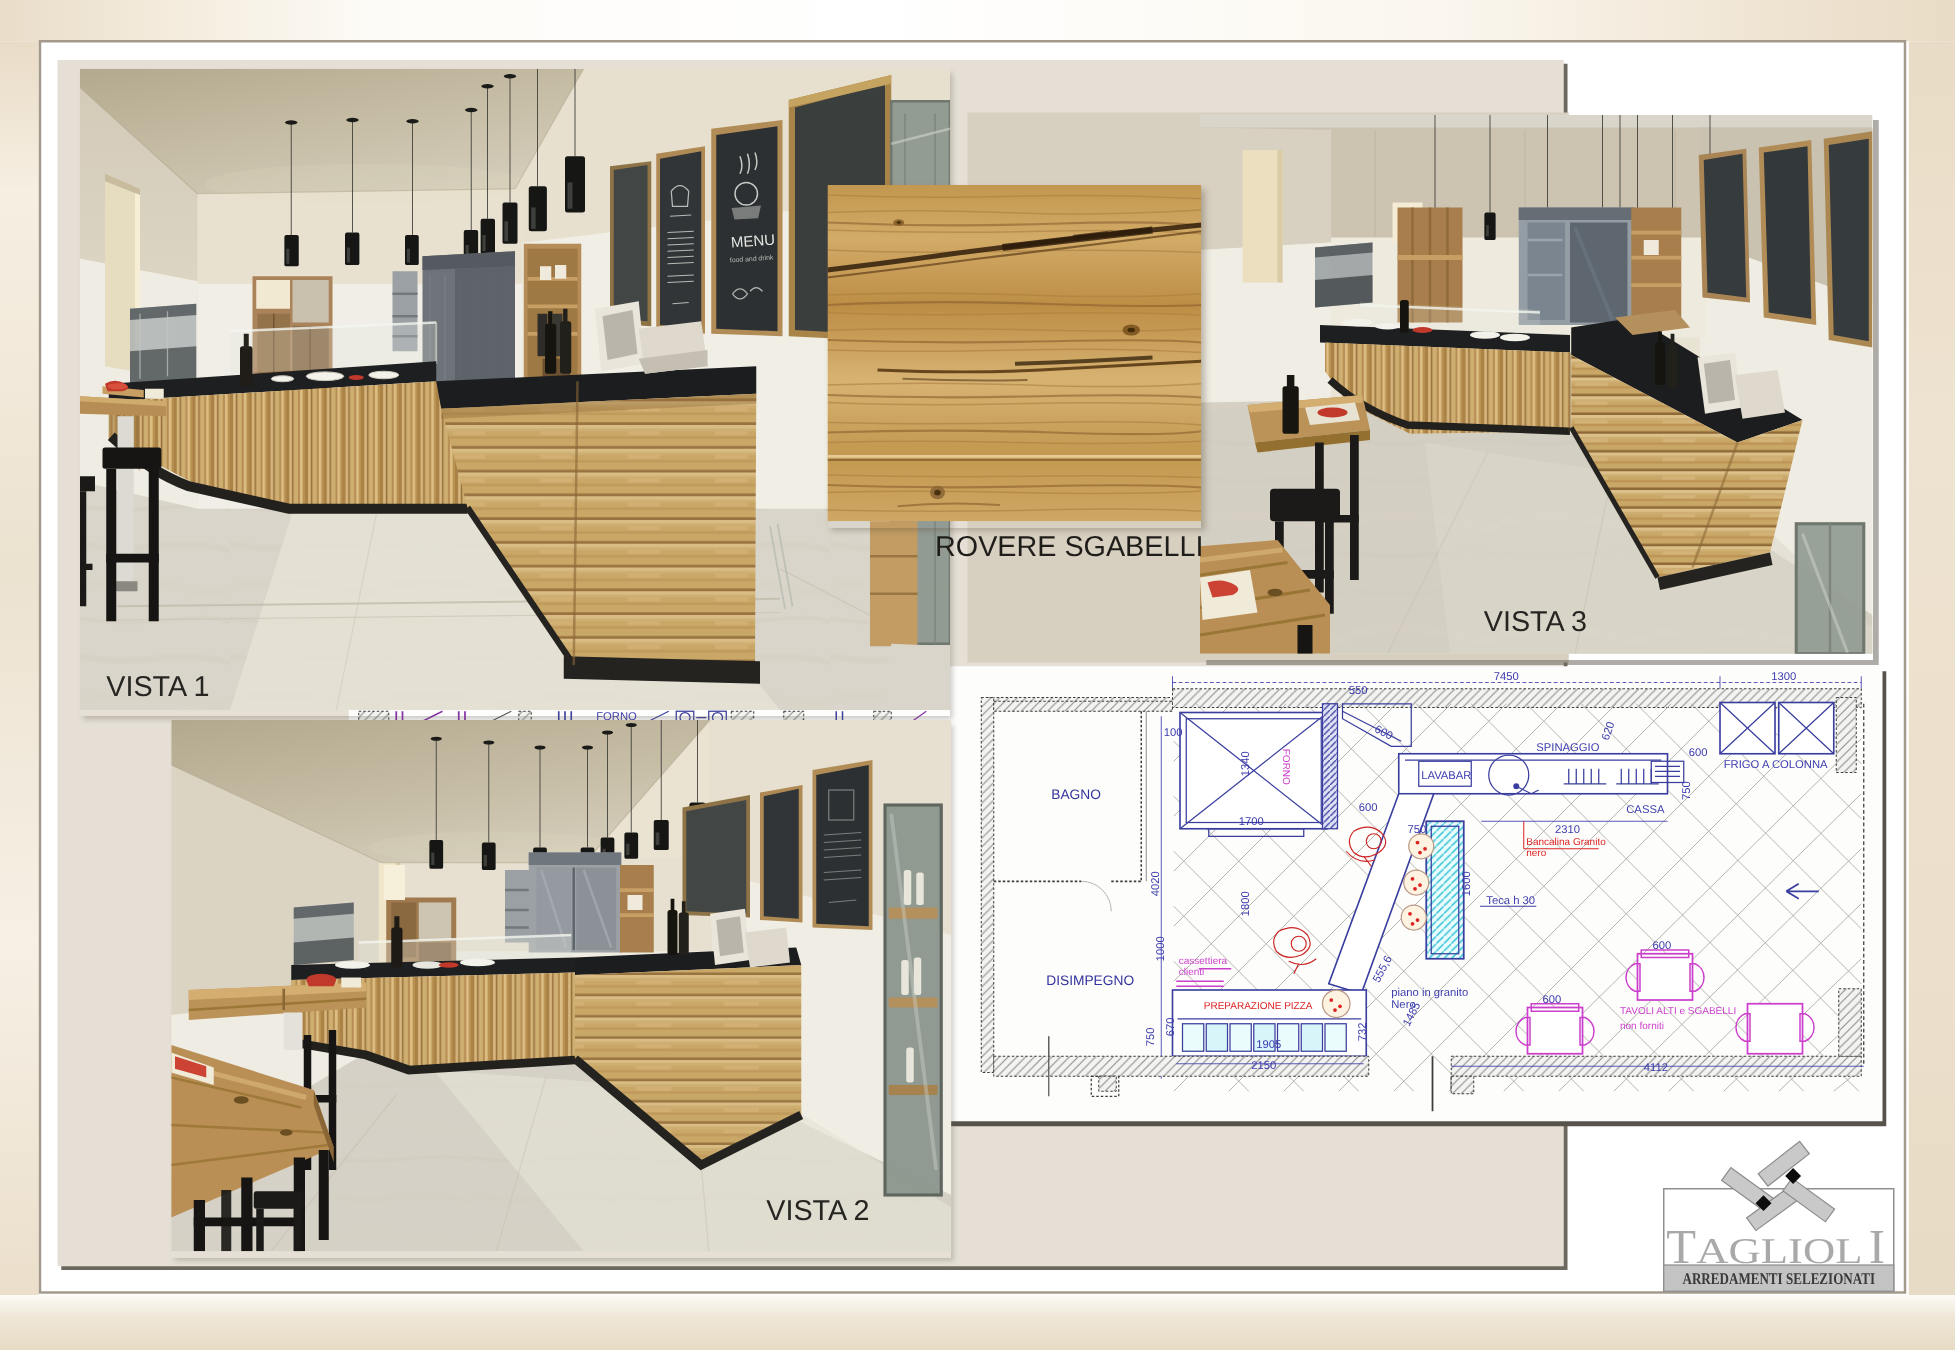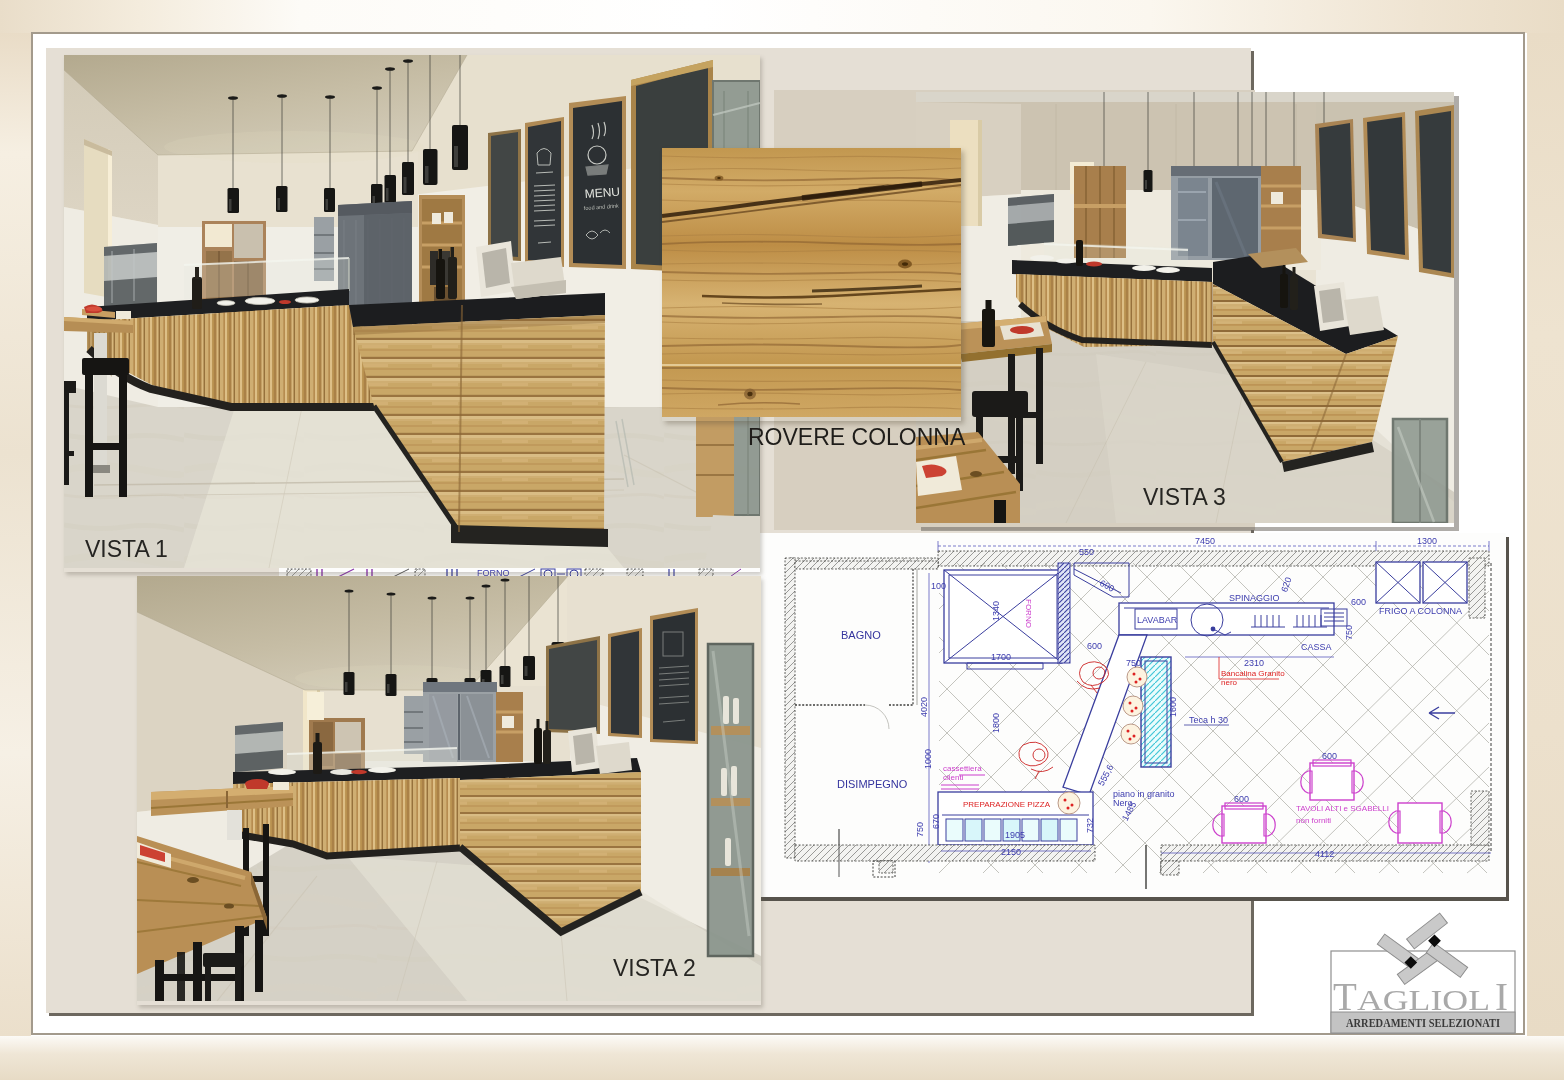--- a/index.html
+++ b/index.html
@@ -818,21 +818,21 @@
 
 <g fill="#1b1a18">
   <rect x="66" y="377" width="40" height="14" rx="2"></rect>
   <rect x="68" y="391" width="6" height="34"></rect>
   <rect x="98" y="391" width="6" height="34"></rect>
 </g>
 
 <text x="476" y="400" font-size="23" fill="#262522" font-family="Liberation Sans,sans-serif">VISTA 2</text>
 </svg></div>
 
-<div class="abs" style="left:916px;top:92px;box-shadow:5px 4px 0 rgba(110,104,96,.55);text-align:right;"><svg width="538" height="431" viewBox="0 0 538 431">
+<div class="abs" style="left:960px;top:92px;box-shadow:5px 4px 0 rgba(110,104,96,.55);text-align:right;"><svg width="538" height="431" viewBox="0 0 538 431">
 <defs>
   <pattern id="wvert3" width="15" height="60" patternUnits="userSpaceOnUse">
     <rect width="15" height="60" fill="#c8a466"></rect>
     <rect x="0" width="2.6" height="60" fill="#aa8147"></rect>
     <rect x="2.6" width="2" height="60" fill="#d8b87e"></rect>
     <rect x="4.6" width="1.4" height="60" fill="#96713c"></rect>
     <rect x="6" width="3.4" height="60" fill="#cfae72"></rect>
     <rect x="9.4" width="1.6" height="60" fill="#b68c50"></rect>
     <rect x="11" width="2.2" height="60" fill="#ddbf86"></rect>
     <rect x="13.2" width="1.8" height="60" fill="#b9914f"></rect>
@@ -1082,21 +1082,21 @@
 <ellipse cx="57" cy="30" rx="1.8" ry="1" fill="#432a08"></ellipse>
 
 <path d="M0,217 h299" stroke="#e8d09c" stroke-width="2.2" opacity="0.9"></path>
 <path d="M0,220 h299" stroke="#8a6434" stroke-width="1.6" opacity="0.85"></path>
 
 <ellipse cx="88" cy="246" rx="6" ry="5.4" fill="#8a6434" opacity="0.85"></ellipse>
 <ellipse cx="88" cy="246" rx="2.6" ry="2.3" fill="#4a300e"></ellipse>
 <path d="M56,257 q40,-4 82,-1" stroke="#8a6030" stroke-width="1.6" fill="none" opacity="0.65"></path>
 </svg></div>
 
-<div class="abs" style="left:748px;top:426px;font-size:23px;line-height:1;color:#1f1d1a;">ROVERE COLONNA</div>
+<div class="abs" style="left:748px;top:426px;font-size:23px;line-height:1;color:#1f1d1a;">ROVERE SGABELLI</div>
 
 <div class="abs" style="left:1325px;top:905px;"><svg width="200" height="135" viewBox="0 0 200 135">
 
 <rect x="6" y="46" width="184" height="82" fill="#ffffff" stroke="#8f8f8f" stroke-width="1.2"></rect>
 
 <rect x="6" y="107" width="184" height="21" fill="#c3c3c3" stroke="#8f8f8f" stroke-width="1"></rect>
 
 <text x="98" y="122" text-anchor="middle" font-family="Liberation Serif,serif" font-weight="bold" font-size="13" fill="#3a3a3a" textLength="154" lengthAdjust="spacingAndGlyphs">ARREDAMENTI SELEZIONATI</text>
 
 <g fill="#c9c9c9" stroke="#8d8d8d" stroke-width="1">

